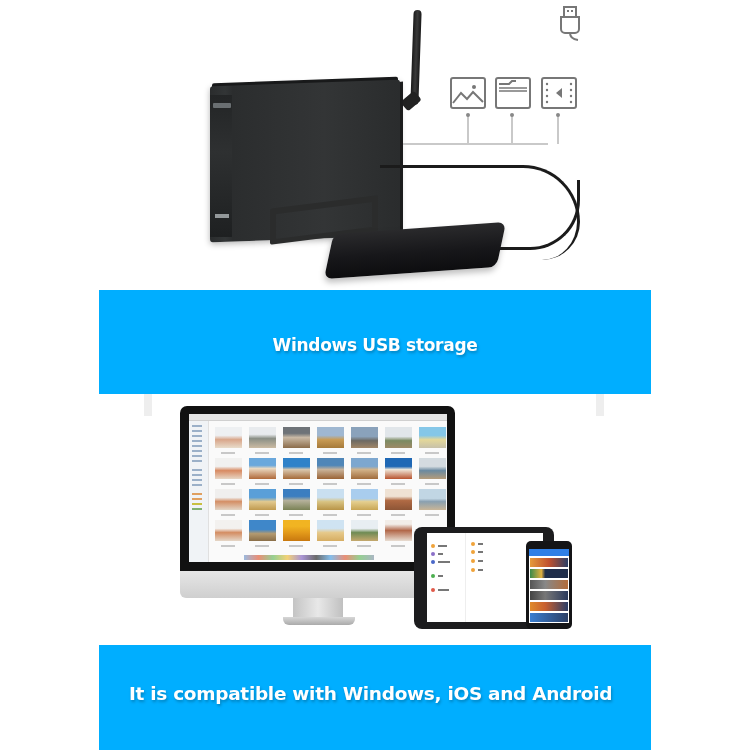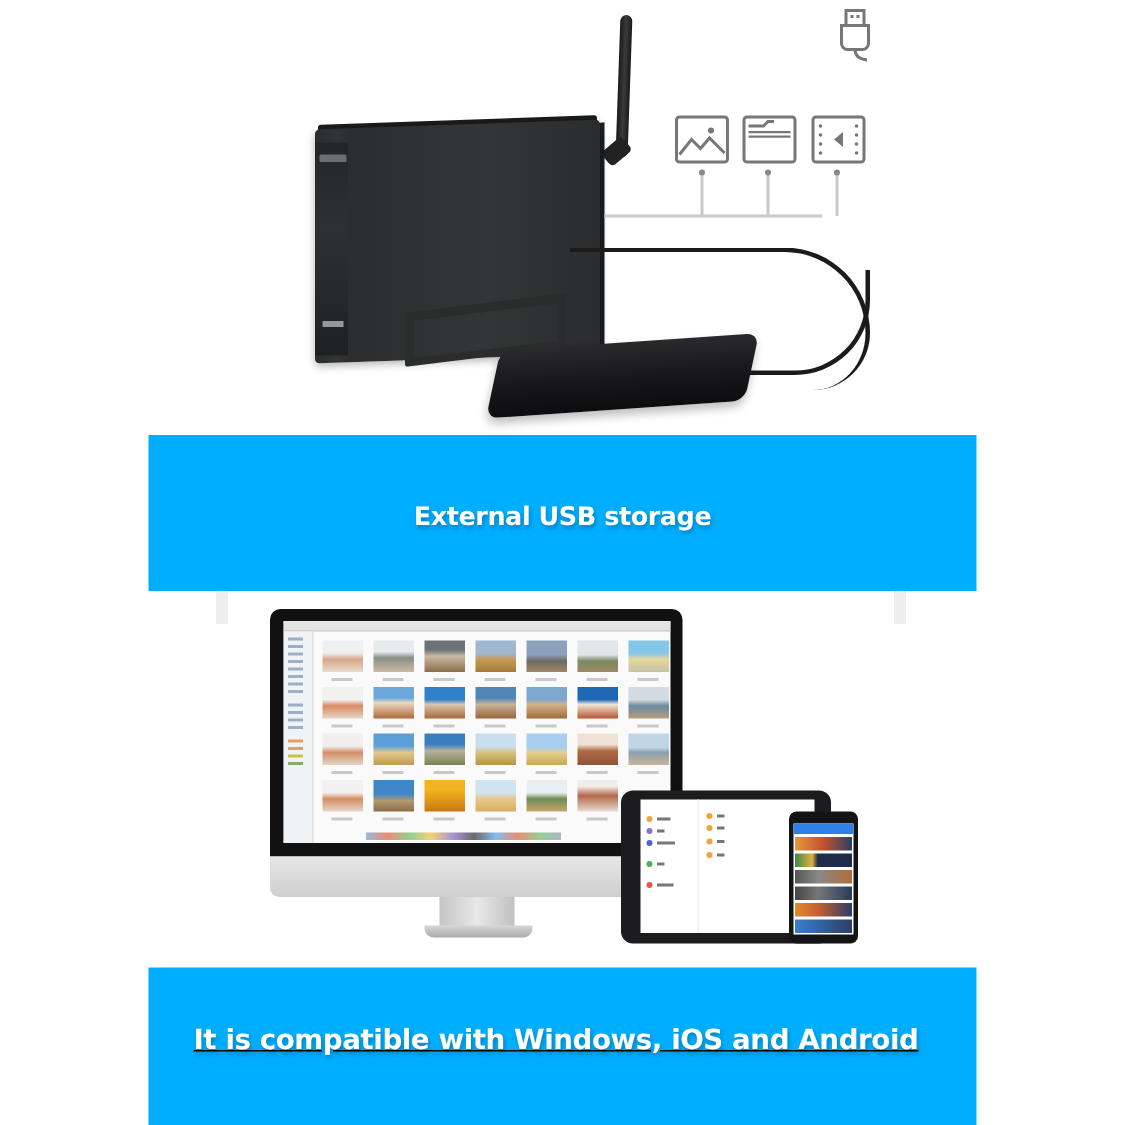--- a/index.html
+++ b/index.html
@@ -34,21 +34,21 @@
   .icon-image { left: 450px; }
   .icon-folder { left: 495px; }
   .icon-video { left: 541px; }
   .connector-line-h { position: absolute; left: 403px; top: 143px; width: 145px; height: 2px; background: #c9c9c9; }
   .connector-line-v { position: absolute; top: 114px; width: 2px; height: 30px; background: #c9c9c9; }
   .connector-dot { position: absolute; top: 113px; width: 4px; height: 4px; background: #888; border-radius: 50%; }
 
   
   .banner { position: absolute; left: 99px; width: 552px; background: #00aeff; display: flex; align-items: center; }
   .banner-1 { top: 290px; height: 104px; justify-content: center; }
-  .banner-2 { top: 645px; height: 105px; padding-left: 30px; padding-bottom: 8px; text-decoration: underline; }
+  .banner-2 { top: 645px; height: 105px; padding-left: 30px; padding-bottom: 8px; }
   .banner-text { color: #ffffff; font-family: "DejaVu Sans", sans-serif; font-weight: bold; text-shadow: 1px 2px 3px rgba(0,0,0,0.25); letter-spacing: -0.3px; }
   .banner-1 .banner-text { font-size: 17px; margin-top: 6px; }
   .banner-2 .banner-text { font-size: 18.5px; }
 
   .post { position: absolute; top: 394px; width: 8px; height: 22px; background: #eeeeee; }
 
   
   .imac-frame { position: absolute; left: 180px; top: 406px; width: 275px; height: 165px; background: #111; border-radius: 7px 7px 0 0; }
   .imac-screen { position: absolute; left: 189px; top: 414px; width: 258px; height: 148px; background: #fafafa; overflow: hidden; }
   .imac-titlebar { position: absolute; left: 0; top: 0; width: 100%; height: 7px; background: #e4e4e4; border-bottom: 1px solid #d0d0d0; }
@@ -132,21 +132,21 @@
   <div class="connector-line-h"></div>
   <div class="connector-line-v" style="left:467px"></div>
   <div class="connector-line-v" style="left:511px"></div>
   <div class="connector-line-v" style="left:557px"></div>
   <div class="connector-dot" style="left:466px"></div>
   <div class="connector-dot" style="left:510px"></div>
   <div class="connector-dot" style="left:556px"></div>
 </div>
 
 <div class="banner banner-1">
-  <span class="banner-text">External USB storage</span>
+  <span class="banner-text">Windows USB storage</span>
 </div>
 
 <div class="post" style="left:144px"></div>
 <div class="post" style="left:596px"></div>
 
 <div class="imac-frame"></div>
 <div class="imac-screen">
   <div class="imac-titlebar"></div>
   <div class="imac-sidebar">
     <div class="sb-line" style="top:4px"></div>

